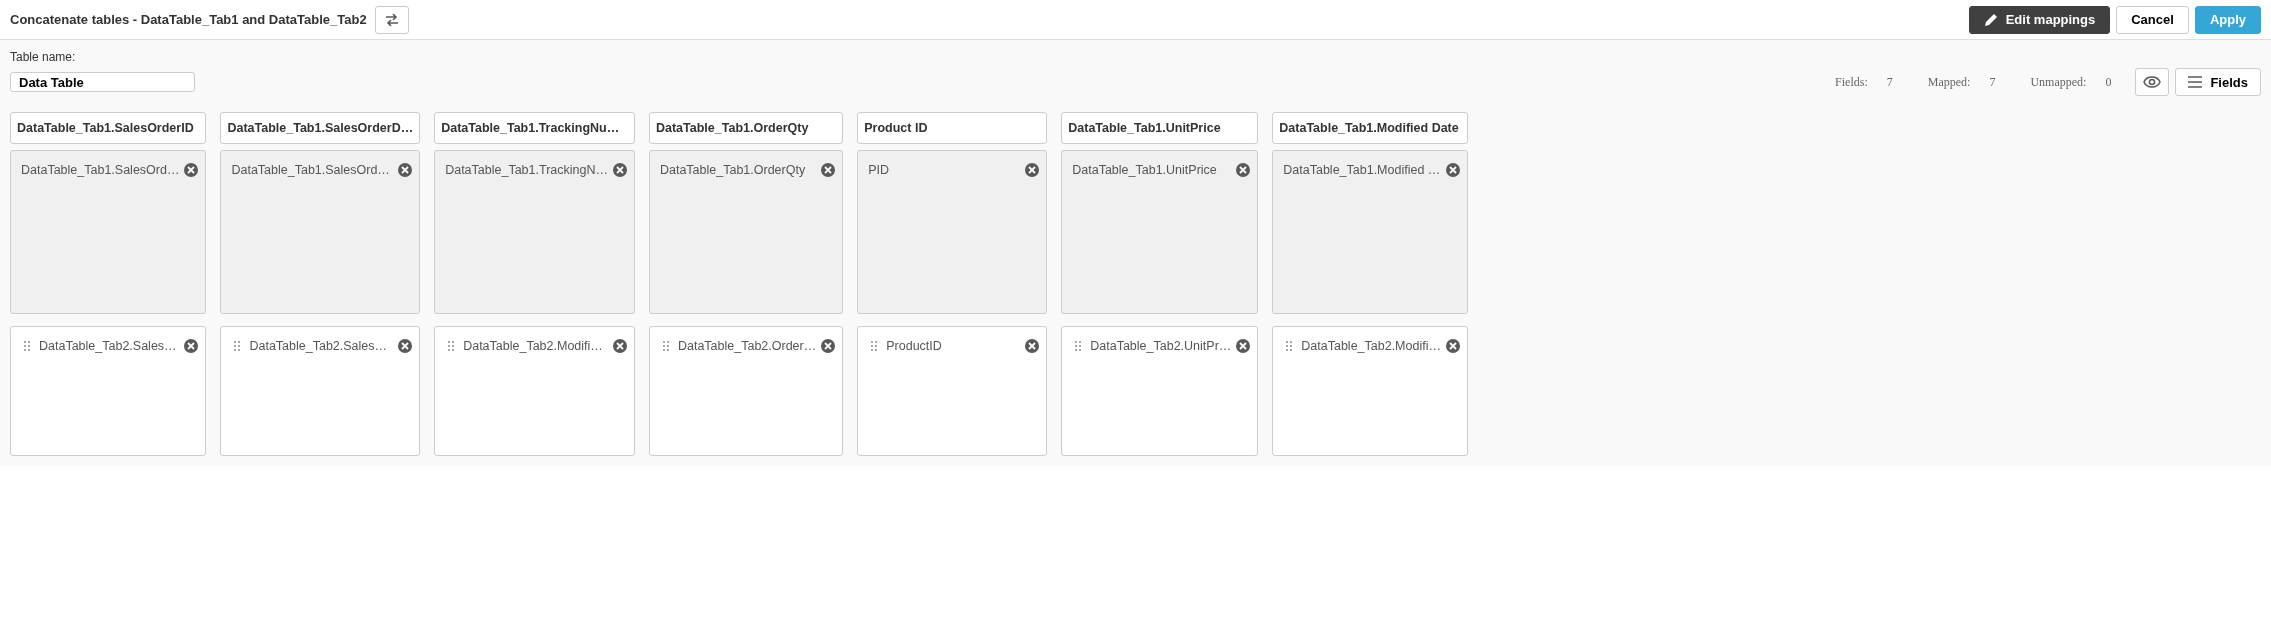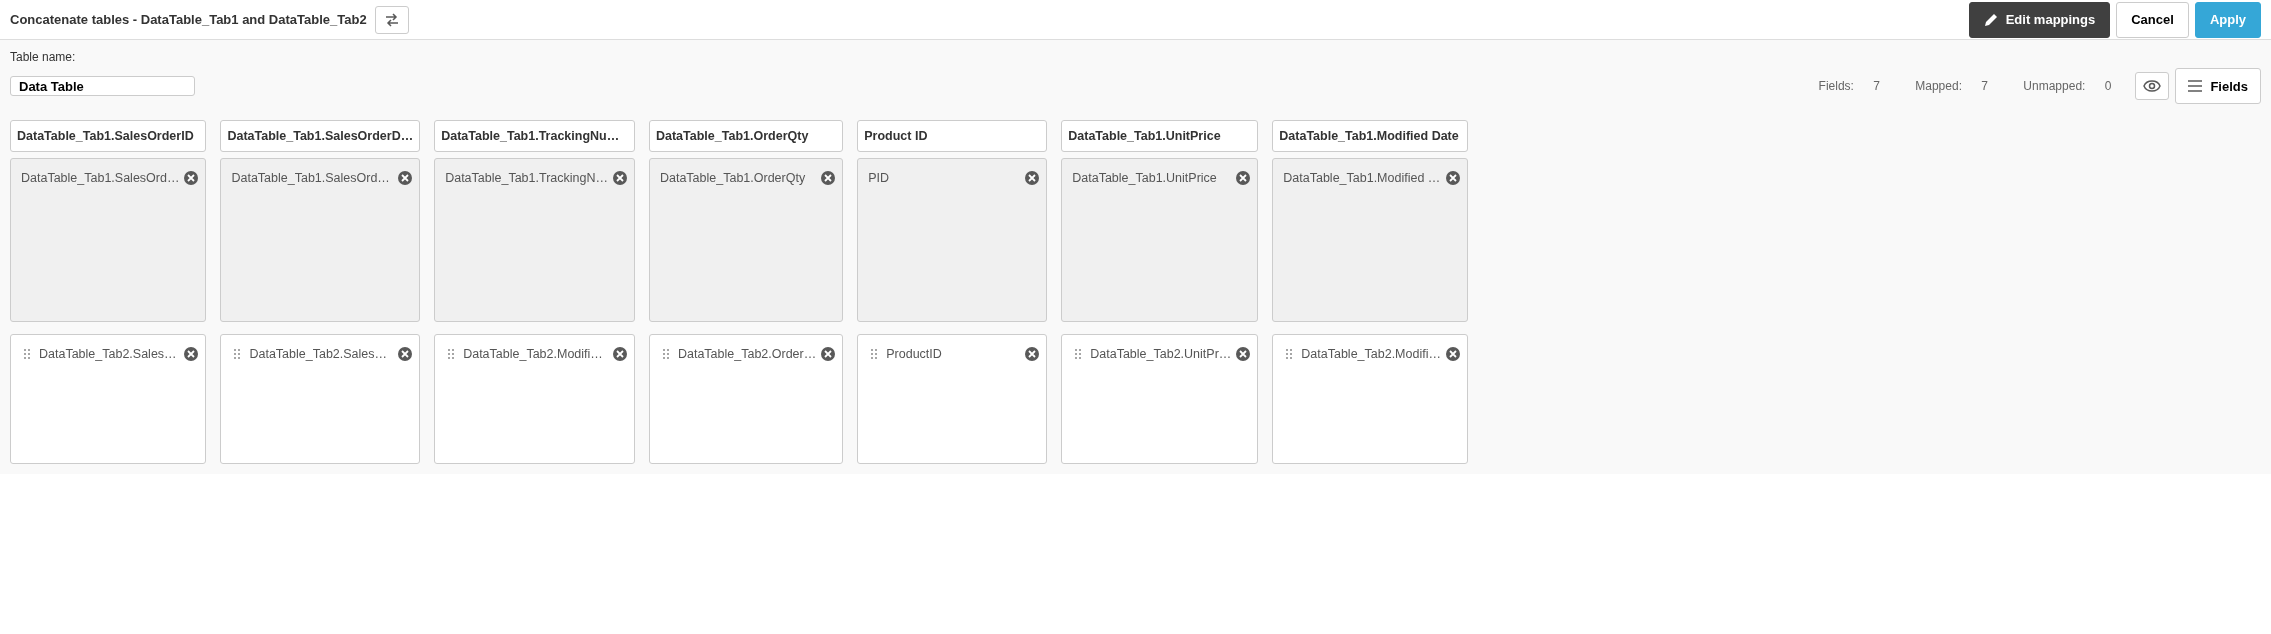--- a/index.html
+++ b/index.html
@@ -2,30 +2,30 @@
 <html><head>
   <meta charset="utf-8">
   <style>
     * { box-sizing: border-box; margin: 0; padding: 0; }
     body { font-family: "Segoe UI", Arial, sans-serif; font-size: 13px; color: #333; background: #fff; }
     
     .header-bar { display: flex; align-items: center; padding: 4px 10px; border-bottom: 1px solid #ddd; height: 40px; }
     .header-title { font-weight: 600; margin-right: 8px; font-size: 13px; }
     .icon-btn { border: 1px solid #ccc; background: #fff; border-radius: 3px; height: 28px; width: 34px; display: inline-flex; align-items: center; justify-content: center; cursor: pointer; }
     .spacer { flex: 1; }
-    .btn { border: 1px solid #ccc; background: #fff; border-radius: 3px; height: 36px; padding: 0 14px; display: inline-flex; align-items: center; justify-content: center; cursor: pointer; margin-left: 6px; font-size: 13px; font-weight: 600; }
+    .btn { border: 1px solid #ccc; background: #fff; border-radius: 3px; height: 28px; padding: 0 14px; display: inline-flex; align-items: center; justify-content: center; cursor: pointer; margin-left: 6px; font-size: 13px; font-weight: 600; }
     .btn-dark { background: #404040; color: #fff; border-color: #404040; }
     .btn-primary { background: #35a7d7; color: #fff; border-color: #35a7d7; }
     
     .content { background: #f9f9f9; padding: 10px; min-height: 400px; }
     .tablename-label { font-size: 12px; margin-bottom: 4px; }
     .tablename-input { border: 1px solid #ccc; background: #fff; border-radius: 3px; height: 20px; padding: 0 8px; width: 185px; font-weight: 600; font-size: 13px; }
     
     .toolbar-row { display: flex; align-items: center; margin-bottom: 16px; }
-    .stats { margin-left: auto; font-size: 12px; color: #666; }
+    .stats { margin-left: auto; font-size: 12px; color: #666; font-family: Liberation Serif, serif; }
     .stats span { margin: 0 8px; }
     
     .columns-wrap { display: flex; gap: 14px; overflow-x: auto; }
     .column { flex: 0 0 190px; display: flex; flex-direction: column; }
     .col-header { border: 1px solid #ccc; background: #fff; border-radius: 3px; height: 32px; padding: 0 6px; display: flex; align-items: center; font-weight: 600; white-space: nowrap; overflow: hidden; text-overflow: ellipsis; font-size: 12.5px; }
     
     .col-box { border: 1px solid #ccc; border-radius: 3px; margin-top: 6px; }
     .col-box.top { background: #f0f0f0; height: 164px; }
     .col-box.bottom { background: #fff; height: 130px; margin-top: 12px; }
     

